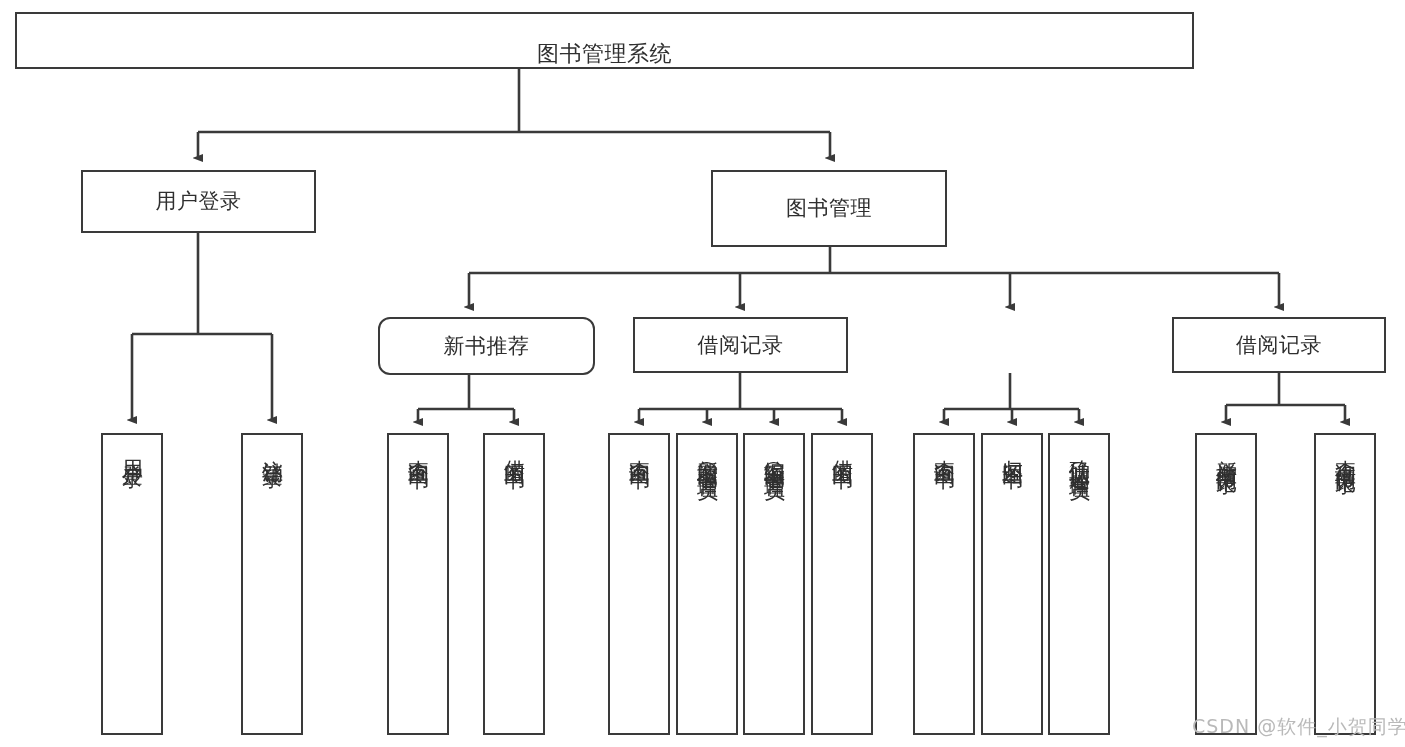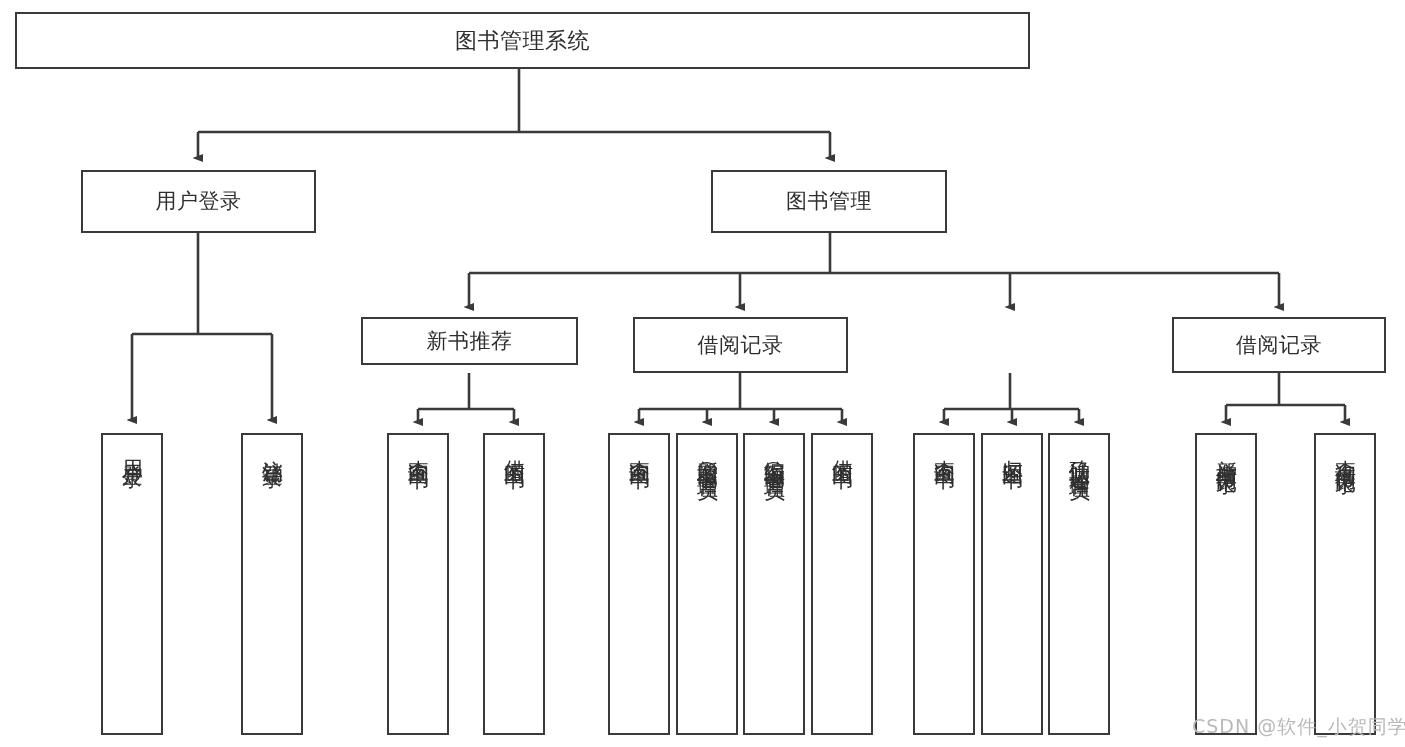--- a/index.html
+++ b/index.html
@@ -114,32 +114,32 @@
       <path d="M1012,409 L1012,422" marker-end="url(#arrow)"></path>
       <path d="M1079,409 L1079,422" marker-end="url(#arrow)"></path>
 
       <path d="M1279,373 L1279,405"></path>
       <path d="M1226,405 L1345,405"></path>
       <path d="M1226,405 L1226,422" marker-end="url(#arrow)"></path>
       <path d="M1345,405 L1345,422" marker-end="url(#arrow)"></path>
     </g>
   </svg>
 
-  <div class="node horizontal" id="root-node" style="left:15px; top:12px; width:1015px; height:57px;">
+  <div class="node horizontal" id="root-node" style="left:15px; top:12px; width:1179px; height:57px;align-items:flex-end;">
     <span class="label">图书管理系统</span>
   </div>
 
   <div class="node horizontal" style="left:81px; top:170px; width:235px; height:63px;">
     <span class="label">用户登录</span>
   </div>
-  <div class="node horizontal" style="left:711px; top:170px; width:236px; height:63px;">
+  <div class="node horizontal" style="left:711px; top:170px; width:236px; height:77px;">
     <span class="label">图书管理</span>
   </div>
 
-  <div class="node horizontal" style="left:361px; top:317px; width:217px; height:48px;">
+  <div class="node horizontal" style="left:378px; top:317px; width:217px; height:58px;border-radius:12px;">
     <span class="label">新书推荐</span>
   </div>
   <div class="node horizontal" style="left:633px; top:317px; width:215px; height:56px;">
     <span class="label">借阅记录</span>
   </div>
   <div class="node horizontal" style="left:1172px; top:317px; width:214px; height:56px;">
     <span class="label">借阅记录</span>
   </div>
 
   <div class="node vertical" style="left:101px; top:433px; width:62px; height:302px;">

